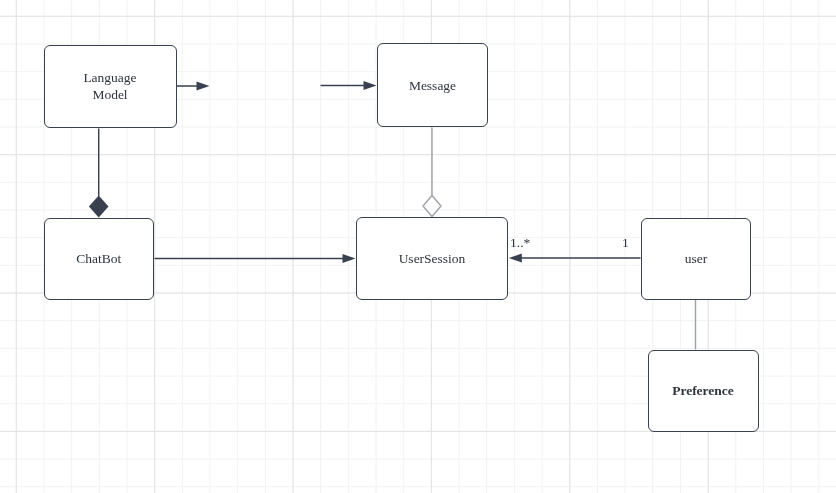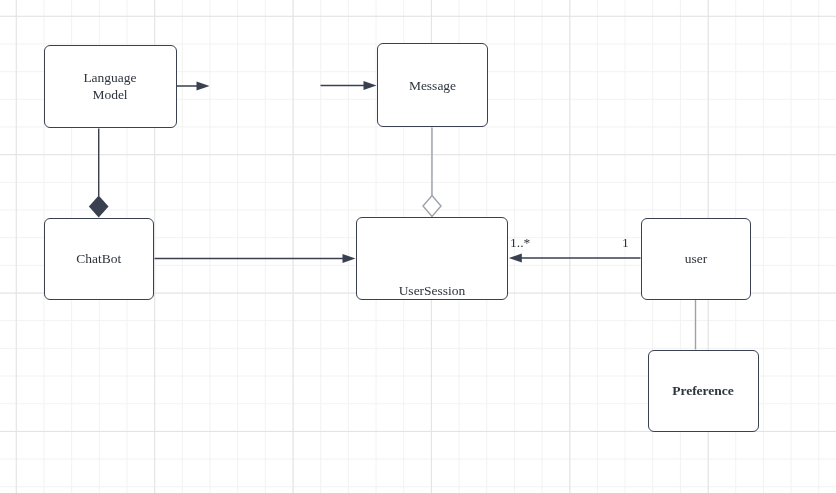--- a/index.html
+++ b/index.html
@@ -51,21 +51,21 @@
     font-size: 13.5px;
     line-height: 17px;
     cursor: default;
   }
   .node .label { display: inline-block; }
   #n-language-model { left: 43.5px; top: 44.5px; width: 133px; height: 83.5px; align-items: center; }
   #n-language-model .label { width: 80px; }
   #n-response       { left: 210px;   top: 43px;   width: 110px;   height: 84px; }
   #n-message        { left: 377px;   top: 43px;   width: 111px;   height: 84px; }
   #n-chatbot        { left: 43.5px;  top: 218px;  width: 110.5px; height: 81.5px; }
-  #n-user-session   { left: 356px;   top: 217px;  width: 152px;   height: 82.5px; align-items: flex-end; }
+  #n-user-session   { left: 356px;   top: 217px;  width: 152px;   height: 82.5px; }
   #n-user           { left: 641px;   top: 217.5px;width: 110px;   height: 82.5px; }
   #n-preference     { left: 647.5px; top: 349.5px;width: 111px;   height: 82.5px; font-weight: bold; }
 
   .mult-label {
     position: absolute;
     color: #2e343d;
     font-size: 13.5px;
     line-height: 15px;
     white-space: nowrap;
   }

